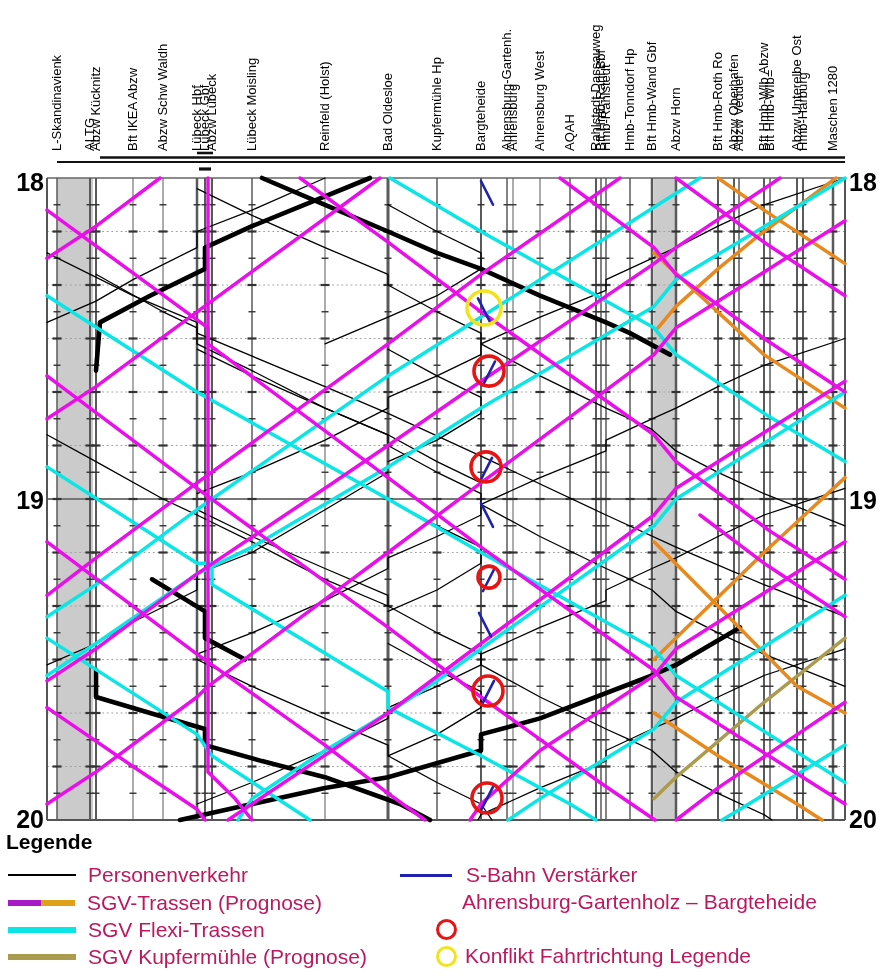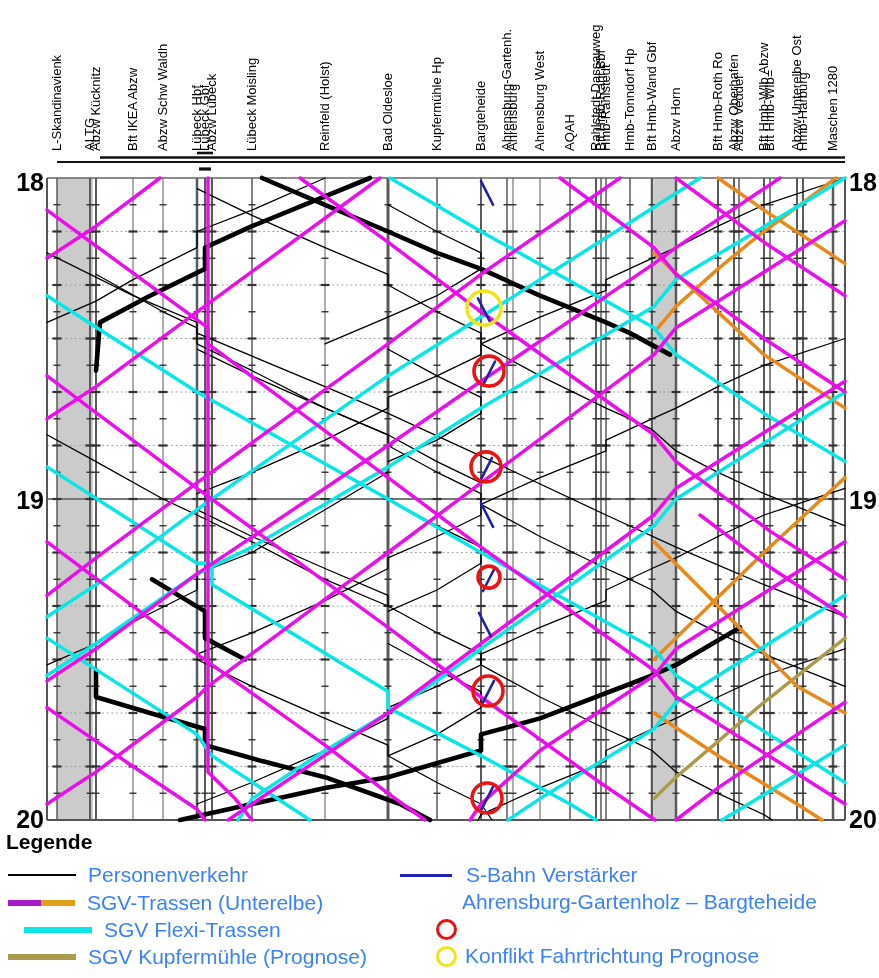--- a/index.html
+++ b/index.html
@@ -6,21 +6,21 @@
   .screen{position:relative;width:879px;height:978px;background:#fff;overflow:hidden;
           font-family:"Liberation Sans","DejaVu Sans",sans-serif;}
   .station-label{position:absolute;transform:rotate(-90deg);transform-origin:0 0;
           white-space:nowrap;font-size:13px;line-height:14px;color:#000;}
   #chart-svg{position:absolute;left:0;top:0;}
   .hour{position:absolute;font-size:25px;font-weight:bold;color:#000;width:40px;}
   .hour.left{text-align:right;}
   .legend{position:absolute;left:0;top:828px;width:879px;}
   .legend-title{position:absolute;left:6px;top:2px;font-size:21px;font-weight:bold;}
   .lg-row{position:absolute;height:26px;display:flex;align-items:center;}
-  .lg-label{font-size:21px;color:#3b82f6;white-space:nowrap;}
+  .lg-label{font-size:21px;color:#be185d;white-space:nowrap;}
   .sw{display:inline-block;}
   .sw-line{height:0;border-top-style:solid;}
   .sw-circle{width:15px;height:15px;border-radius:50%;border:3px solid;}
 </style>
 </head>
 <body>
 
 <div class="screen">
 
   <div id="station-labels">
@@ -905,40 +905,40 @@
   <div class="legend">
     <div class="legend-title">Legende</div>
 
     <div class="lg-row" style="left:8px;top:34px;">
       <span class="sw sw-line" id="sw-black" style="width: 68px; border-top-width: 2px; border-top-color: rgb(0, 0, 0);"></span>
       <span class="lg-label" style="margin-left:12px;">Personenverkehr</span>
     </div>
     <div class="lg-row" style="left:8px;top:62px;">
       <span class="sw sw-line" id="sw-purple" style="width: 33px; border-top-width: 6px; border-top-color: rgb(168, 26, 200);"></span>
         <span class="sw sw-line" id="sw-orange" style="width: 34px; border-top-width: 6px; border-top-color: rgb(223, 160, 26);"></span>
-      <span class="lg-label" style="margin-left:12px;">SGV-Trassen (Unterelbe)</span>
+      <span class="lg-label" style="margin-left:12px;">SGV-Trassen (Prognose)</span>
     </div>
-    <div class="lg-row" style="left:24px;top:89px;">
+    <div class="lg-row" style="left:8px;top:89px;">
       <span class="sw sw-line" id="sw-cyan" style="width: 68px; border-top-width: 6px; border-top-color: rgb(10, 230, 230);"></span>
       <span class="lg-label" style="margin-left:12px;">SGV Flexi-Trassen</span>
     </div>
     <div class="lg-row" style="left:8px;top:116px;">
       <span class="sw sw-line" id="sw-olive" style="width: 68px; border-top-width: 6px; border-top-color: rgb(171, 155, 78);"></span>
       <span class="lg-label" style="margin-left:12px;">SGV Kupfermühle (Prognose)</span>
     </div>
 
     <div class="lg-row" style="left:400px;top:34px;">
       <span class="sw sw-line" id="sw-navy" style="width: 52px; border-top-width: 3px; border-top-color: rgb(33, 33, 176);"></span>
       <span class="lg-label" style="margin-left:14px;">S-Bahn Verstärker</span>
     </div>
     <div class="lg-row" style="left:462px;top:61px;">
       <span class="lg-label">Ahrensburg-Gartenholz – Bargteheide</span>
     </div>
     <div class="lg-row" style="left:436px;top:88px;">
       <span class="sw sw-circle" id="sw-red" style="border-color: rgb(232, 20, 20);"></span>
     </div>
     <div class="lg-row" style="left:436px;top:115px;">
       <span class="sw sw-circle" id="sw-yellow" style="border-color: rgb(240, 228, 28);"></span>
-      <span class="lg-label" style="margin-left:8px;">Konflikt Fahrtrichtung Prognose</span>
+      <span class="lg-label" style="margin-left:8px;">Konflikt Fahrtrichtung Legende</span>
     </div>
   </div>
 
 </div>
 
 </body></html>

